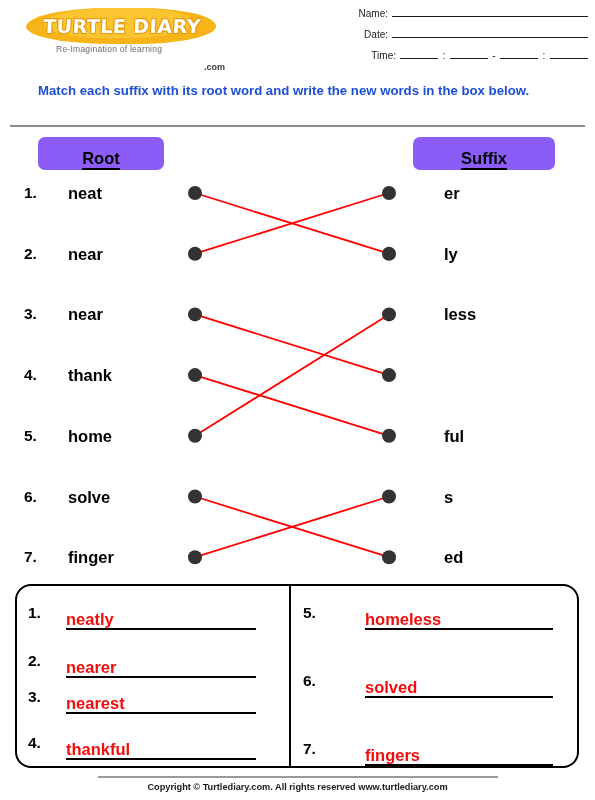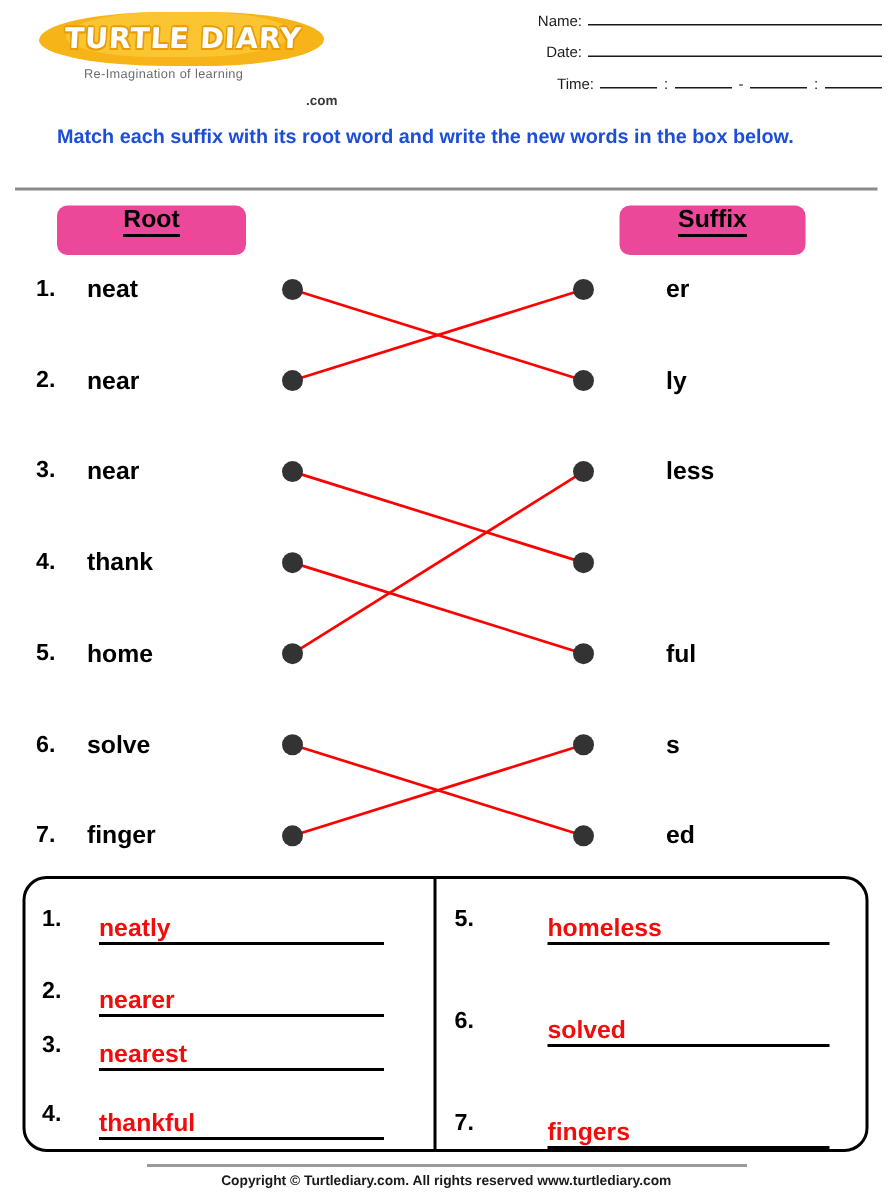--- a/index.html
+++ b/index.html
@@ -135,28 +135,28 @@
     left: 10px; top: 125px;
     width: 575px; height: 0;
     border-top: 2.2px solid #8a8a8a;
   }
 
   
   .col-head {
     position: absolute;
     top: 137px;
     height: 33px;
-    background: #ec4899;
+    background: #8b5cf6;
     border-radius: 7px;
     display: flex;
-    align-items: flex-start;
+    align-items: flex-end;
     justify-content: center;
   }
   #head-root { left: 38px; width: 126px; }
-  #head-suffix { left: 413px; width: 124px; }
+  #head-suffix { left: 413px; width: 142px; }
   .col-head-text {
     font-size: 16.5px;
     font-weight: bold;
     color: #000;
     border-bottom: 2.4px solid #000;
     padding-bottom: 1px;
     line-height: 18px;
   }
 
   
@@ -179,21 +179,21 @@
   .row-num {
     position: absolute;
     left: 24px;
     width: 26px;
     font-size: 15.5px;
     font-weight: bold;
     line-height: 26px;
   }
   .root-word {
     position: absolute;
-    left: 58px;
+    left: 68px;
     width: 110px;
     font-size: 16.5px;
     font-weight: bold;
     line-height: 26px;
   }
   .suffix-word {
     position: absolute;
     left: 444px;
     width: 120px;
     font-size: 16.5px;

